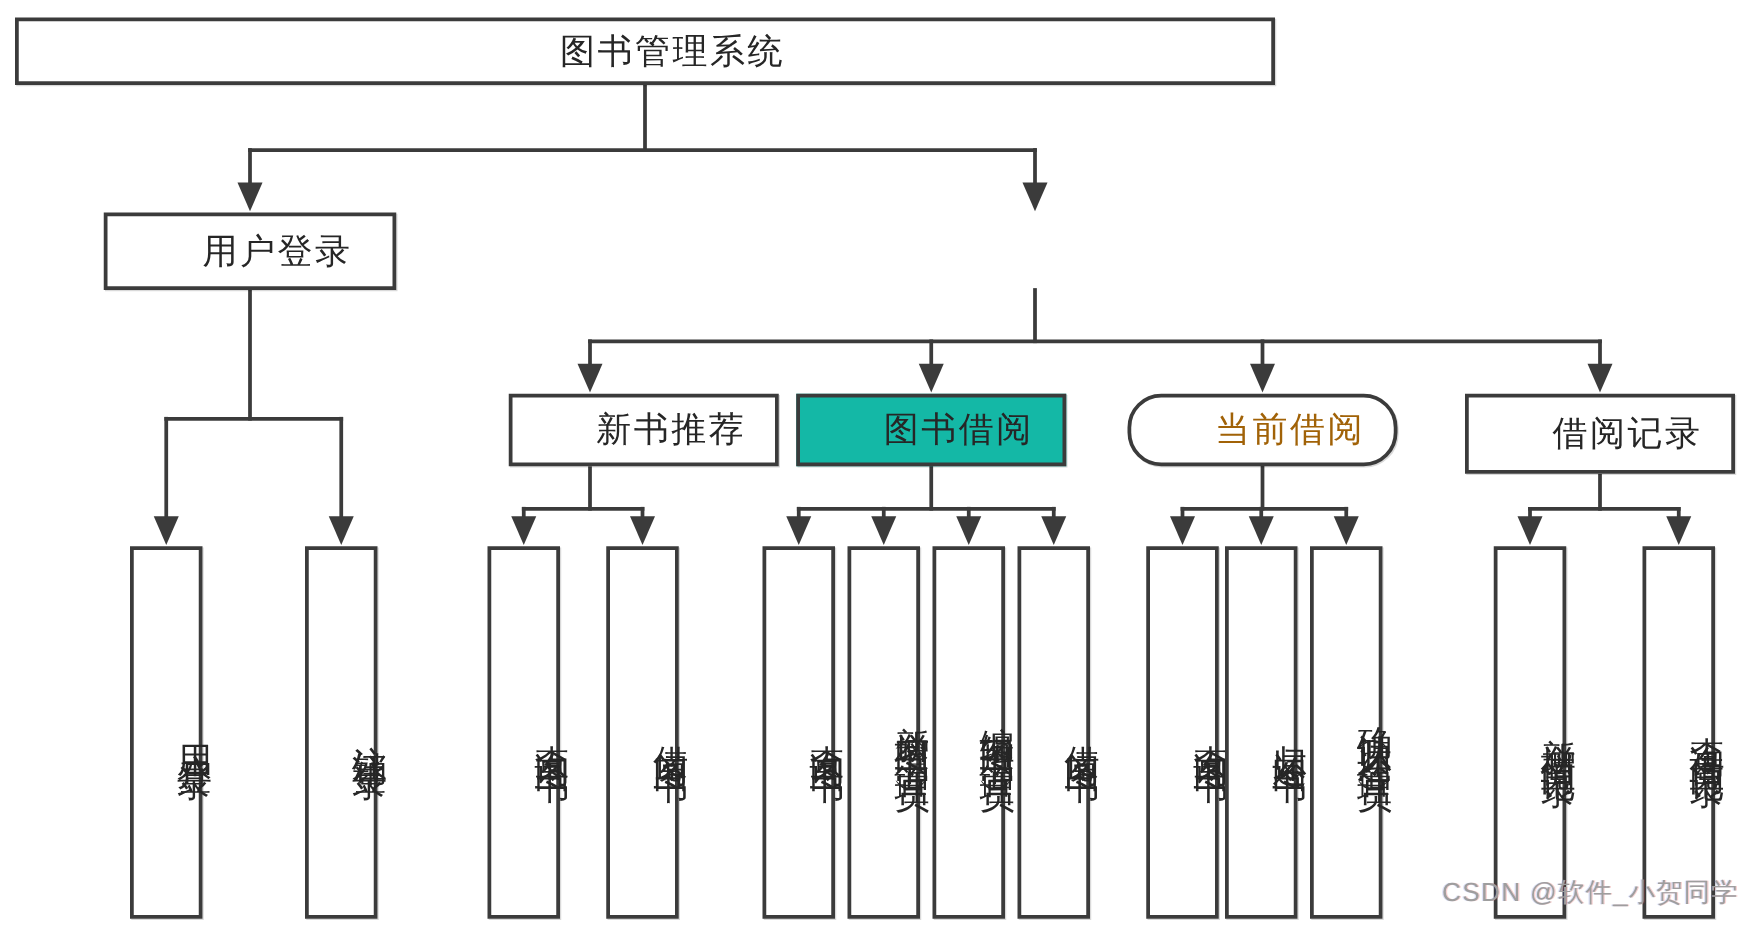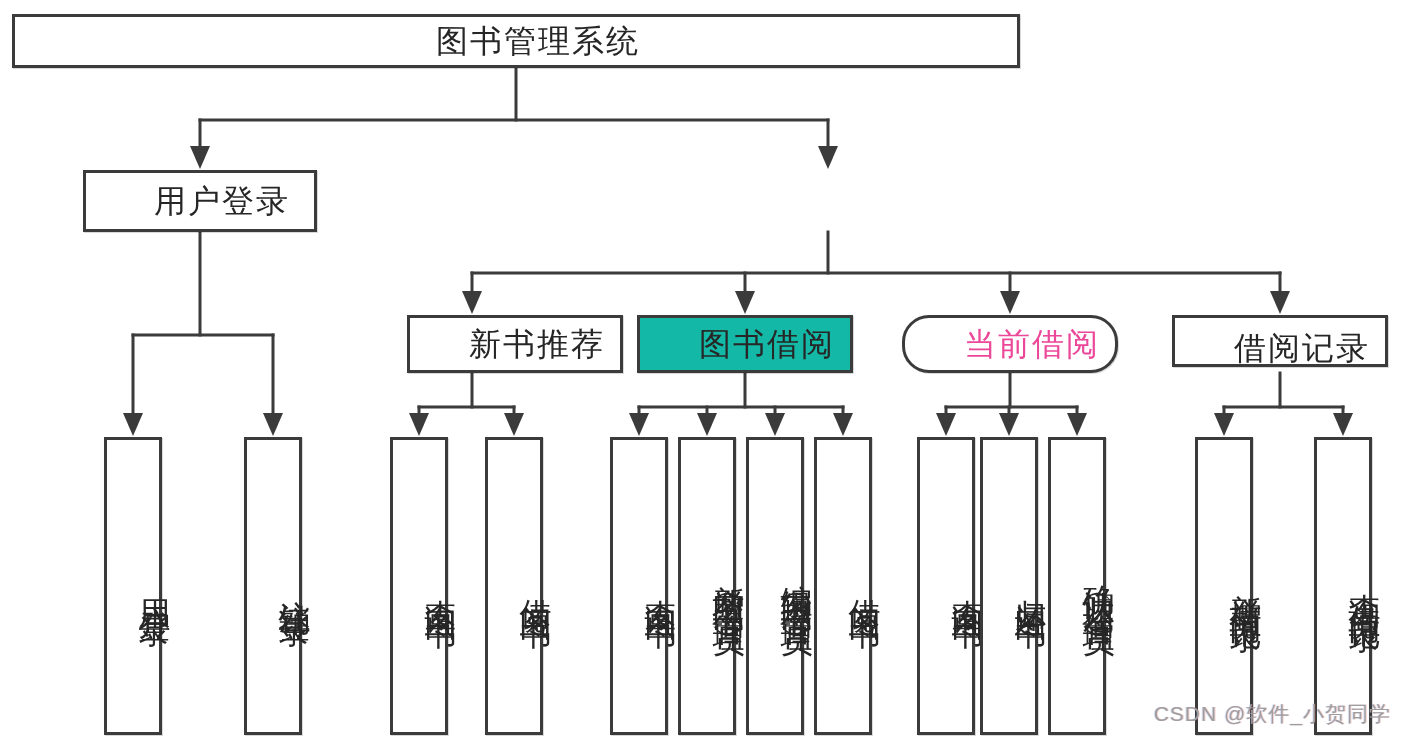--- a/index.html
+++ b/index.html
@@ -31,21 +31,21 @@
   }
   .node {
     position: absolute;
     box-sizing: border-box;
     background: #ffffff;
     border: 3px solid #3b3b3b;
     display: flex;
     align-items: center;
     justify-content: center;
     color: #262626;
-    font-size: 32px;
+    font-size: 28px;
     line-height: 1;
     box-shadow: 1px 1px 0 rgba(0,0,0,0.15);
     padding-left: 44px;
   }
   .node.horizontal span {
     letter-spacing: 2px;
     white-space: nowrap;
   }
   .node.vertical span {
     writing-mode: vertical-rl;
@@ -128,24 +128,24 @@
       </div>
       <div class="node horizontal" style="left: 83px; top: 170px; width: 234px; height: 62px; border-color: rgb(59, 59, 59); background: rgb(255, 255, 255); color: rgb(38, 38, 38);">
         <span>用户登录</span>
       </div>
       <div class="node horizontal" style="left: 364px; top: 315px; width: 216px; height: 58px; border-color: rgb(59, 59, 59); background: rgb(255, 255, 255); color: rgb(38, 38, 38); margin-left: 43px;">
         <span>新书推荐</span>
       </div>
       <div class="node horizontal" style="left: 637px; top: 315px; width: 216px; height: 58px; border-color: rgb(59, 59, 59); background: #14b8a6; color: rgb(38, 38, 38);">
         <span>图书借阅</span>
       </div>
-      <div class="node horizontal" style="left: 902px; top: 315px; width: 216px; height: 58px; border-color: rgb(59, 59, 59); background: rgb(255, 255, 255); color: #ec4899; border-radius: 27px;">
+      <div class="node horizontal" style="left: 902px; top: 315px; width: 216px; height: 58px; border-color: rgb(59, 59, 59); background: rgb(255, 255, 255); color: #a16207; border-radius: 27px;">
         <span>当前借阅</span>
       </div>
-      <div class="node horizontal" style="left: 1172px; top: 315px; width: 216px; height: 52px; border-color: rgb(59, 59, 59); background: rgb(255, 255, 255); color: rgb(38, 38, 38); align-items: flex-end;">
+      <div class="node horizontal" style="left: 1172px; top: 315px; width: 216px; height: 64px; border-color: rgb(59, 59, 59); background: rgb(255, 255, 255); color: rgb(38, 38, 38);">
         <span>借阅记录</span>
       </div>
       <div class="node vertical" style="left: 104px; top: 437px; width: 58px; height: 298px; border-color: rgb(59, 59, 59); background: rgb(255, 255, 255); color: rgb(38, 38, 38);">
         <span>用户登录</span>
       </div>
       <div class="node vertical" style="left: 244px; top: 437px; width: 58px; height: 298px; border-color: rgb(59, 59, 59); background: rgb(255, 255, 255); color: rgb(38, 38, 38);">
         <span>注销登录</span>
       </div>
       <div class="node vertical" style="left: 390px; top: 437px; width: 58px; height: 298px; border-color: rgb(59, 59, 59); background: rgb(255, 255, 255); color: rgb(38, 38, 38);">
         <span>查询图书</span>

